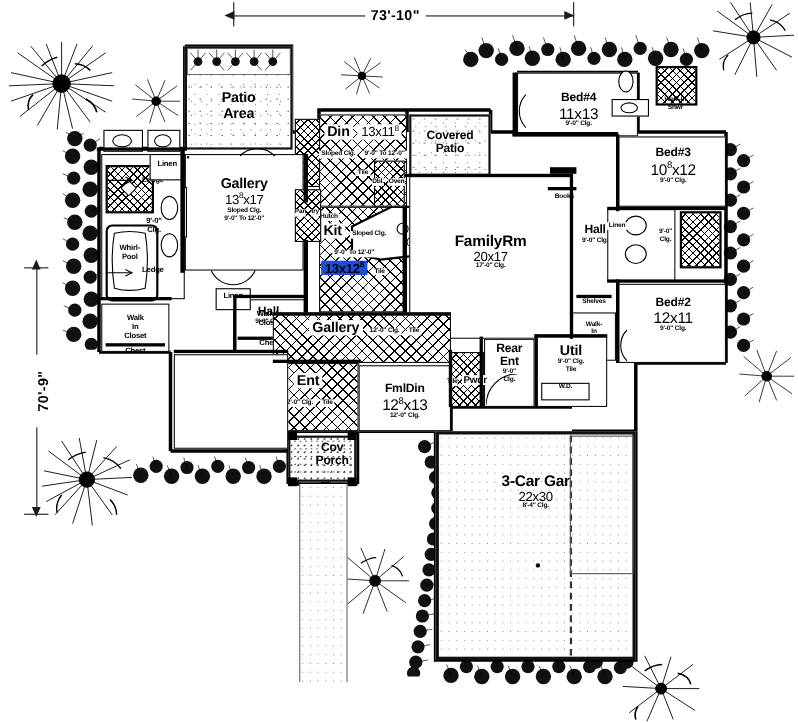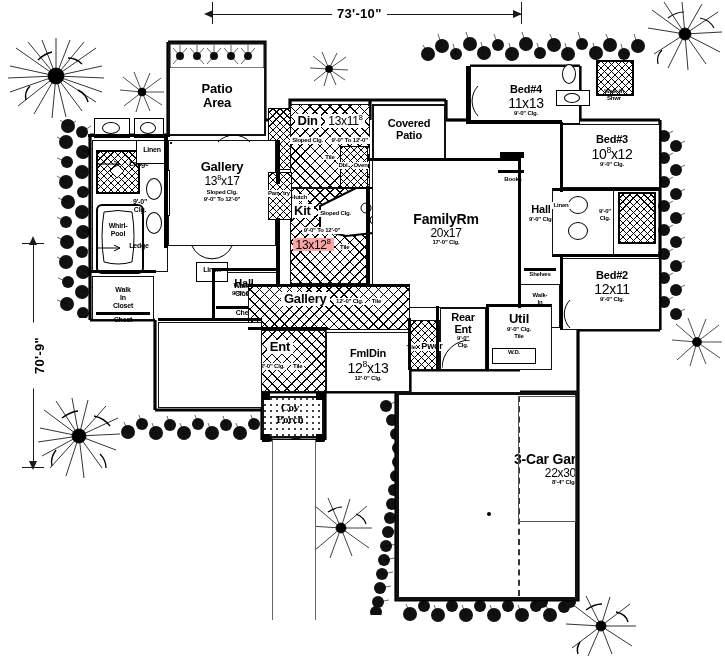--- a/index.html
+++ b/index.html
@@ -531,21 +531,21 @@
 
   <svg class="abs" style="left:316px;top:186px;" width="70" height="54" viewBox="0 0 70 54">
     <path d="M4 20 L40 2 L66 2 L66 46 L30 50 L4 44 Z" fill="#fff" stroke="#000" stroke-width="2"></path>
     <circle cx="50" cy="22" r="5" fill="#fff" stroke="#000" stroke-width="1"></circle>
     <circle cx="58" cy="34" r="4" fill="#fff" stroke="#000" stroke-width="1"></circle>
   </svg>
   <div class="roomlabel" style="left:288px;top:202px;width:68px;">
     <div class="rl-name" style="background:#fff;display:inline-block;padding:0 3px;">Kit</div>
     <div class="rl-note" style="background:#fff;display:inline-block;padding:0 2px;">Sloped Clg.</div>
     <div class="rl-note" style="background:#fff;display:inline-block;padding:0 2px;">9'-0" To 12'-0"</div>
-    <div class="rl-dim" style="background:#fca5a5;display:inline-block;padding:0 3px;">13x12<sup>8</sup></div>
+    <div class="rl-dim" style="background:#1d4ed8;display:inline-block;padding:0 3px;font-weight:bold;">13x12<sup>8</sup></div>
     <div class="rl-note" style="background:#fff;display:inline-block;padding:0 2px;">Tile</div>
   </div>
 
   <div class="roomlabel" style="left:290px;top:186px;width:30px;text-align:left;">
     <div class="rl-note" style="background:#fff;display:inline-block;padding:0 1px;">Hutch</div>
   </div>
 
   <div class="abs hatch-diag-fine" style="left:268px;top:172px;width:22px;height:46px;border:1px solid #000;"></div>
   <div class="roomlabel" style="left:266px;top:182px;width:26px;">
     <div class="rl-note" style="background:#fff;display:inline-block;">Pan</div>
@@ -662,21 +662,21 @@
   <div class="room" style="left:158px;top:322px;width:104px;height:86px;"></div>
 
   <div class="room" style="left:326px;top:332px;width:84px;height:60px;border-radius:0 0 0 0;"></div>
   <div class="roomlabel" style="left:326px;top:348px;width:84px;">
     <div class="rl-name sm">FmlDin</div>
     <div class="rl-dim sm">12<sup>8</sup>x13</div>
     <div class="rl-note">12'-0" Clg.</div>
   </div>
 
   <div class="room stipple-dense" style="left:262px;top:396px;width:62px;height:42px;border-width:2px;"></div>
-  <div class="roomlabel" style="left:252px;top:402px;width:76px;font-family:Liberation Serif, serif;">
+  <div class="roomlabel" style="left:264px;top:402px;width:76px;">
     <div class="rl-name sm">Cov</div>
     <div class="rl-name sm">Porch</div>
   </div>
 
   <div class="blackbar" style="left:262px;top:392px;width:8px;height:8px;"></div>
   <div class="blackbar" style="left:316px;top:392px;width:8px;height:8px;"></div>
   <div class="blackbar" style="left:262px;top:434px;width:8px;height:8px;"></div>
   <div class="blackbar" style="left:316px;top:434px;width:8px;height:8px;"></div>
 
   <div class="room" style="left:440px;top:308px;width:46px;height:62px;"></div>
@@ -701,21 +701,21 @@
     <div class="rl-name">Util</div>
     <div class="rl-note">9'-0" Clg.</div>
     <div class="rl-note">Tile</div>
   </div>
   <div class="fix" style="left:492px;top:348px;width:44px;height:16px;"></div>
   <div class="roomlabel" style="left:492px;top:349px;width:44px;">
     <div class="rl-note">W.D.</div>
   </div>
 
   <div class="room drive" style="left:396px;top:392px;width:182px;height:208px;border-width:3px;"></div>
-  <div class="roomlabel" style="left:398px;top:452px;width:178px;text-align:right;">
+  <div class="roomlabel" style="left:398px;top:430px;width:178px;">
     <div class="rl-name big">3-Car Gar</div>
     <div class="rl-dim">22x30</div>
     <div class="rl-note">8'-4" Clg.</div>
   </div>
 
   <div class="blackbar" style="left:487px;top:512px;width:4px;height:4px;border-radius:50%;"></div>
 
   <div class="abs" style="left:518px;top:396px;width:0;height:200px;border-left:2px dashed #333;"></div>
   <div class="abs" style="left:518px;top:396px;width:58px;height:126px;border:1px solid #555;box-sizing:border-box;"></div>
 

